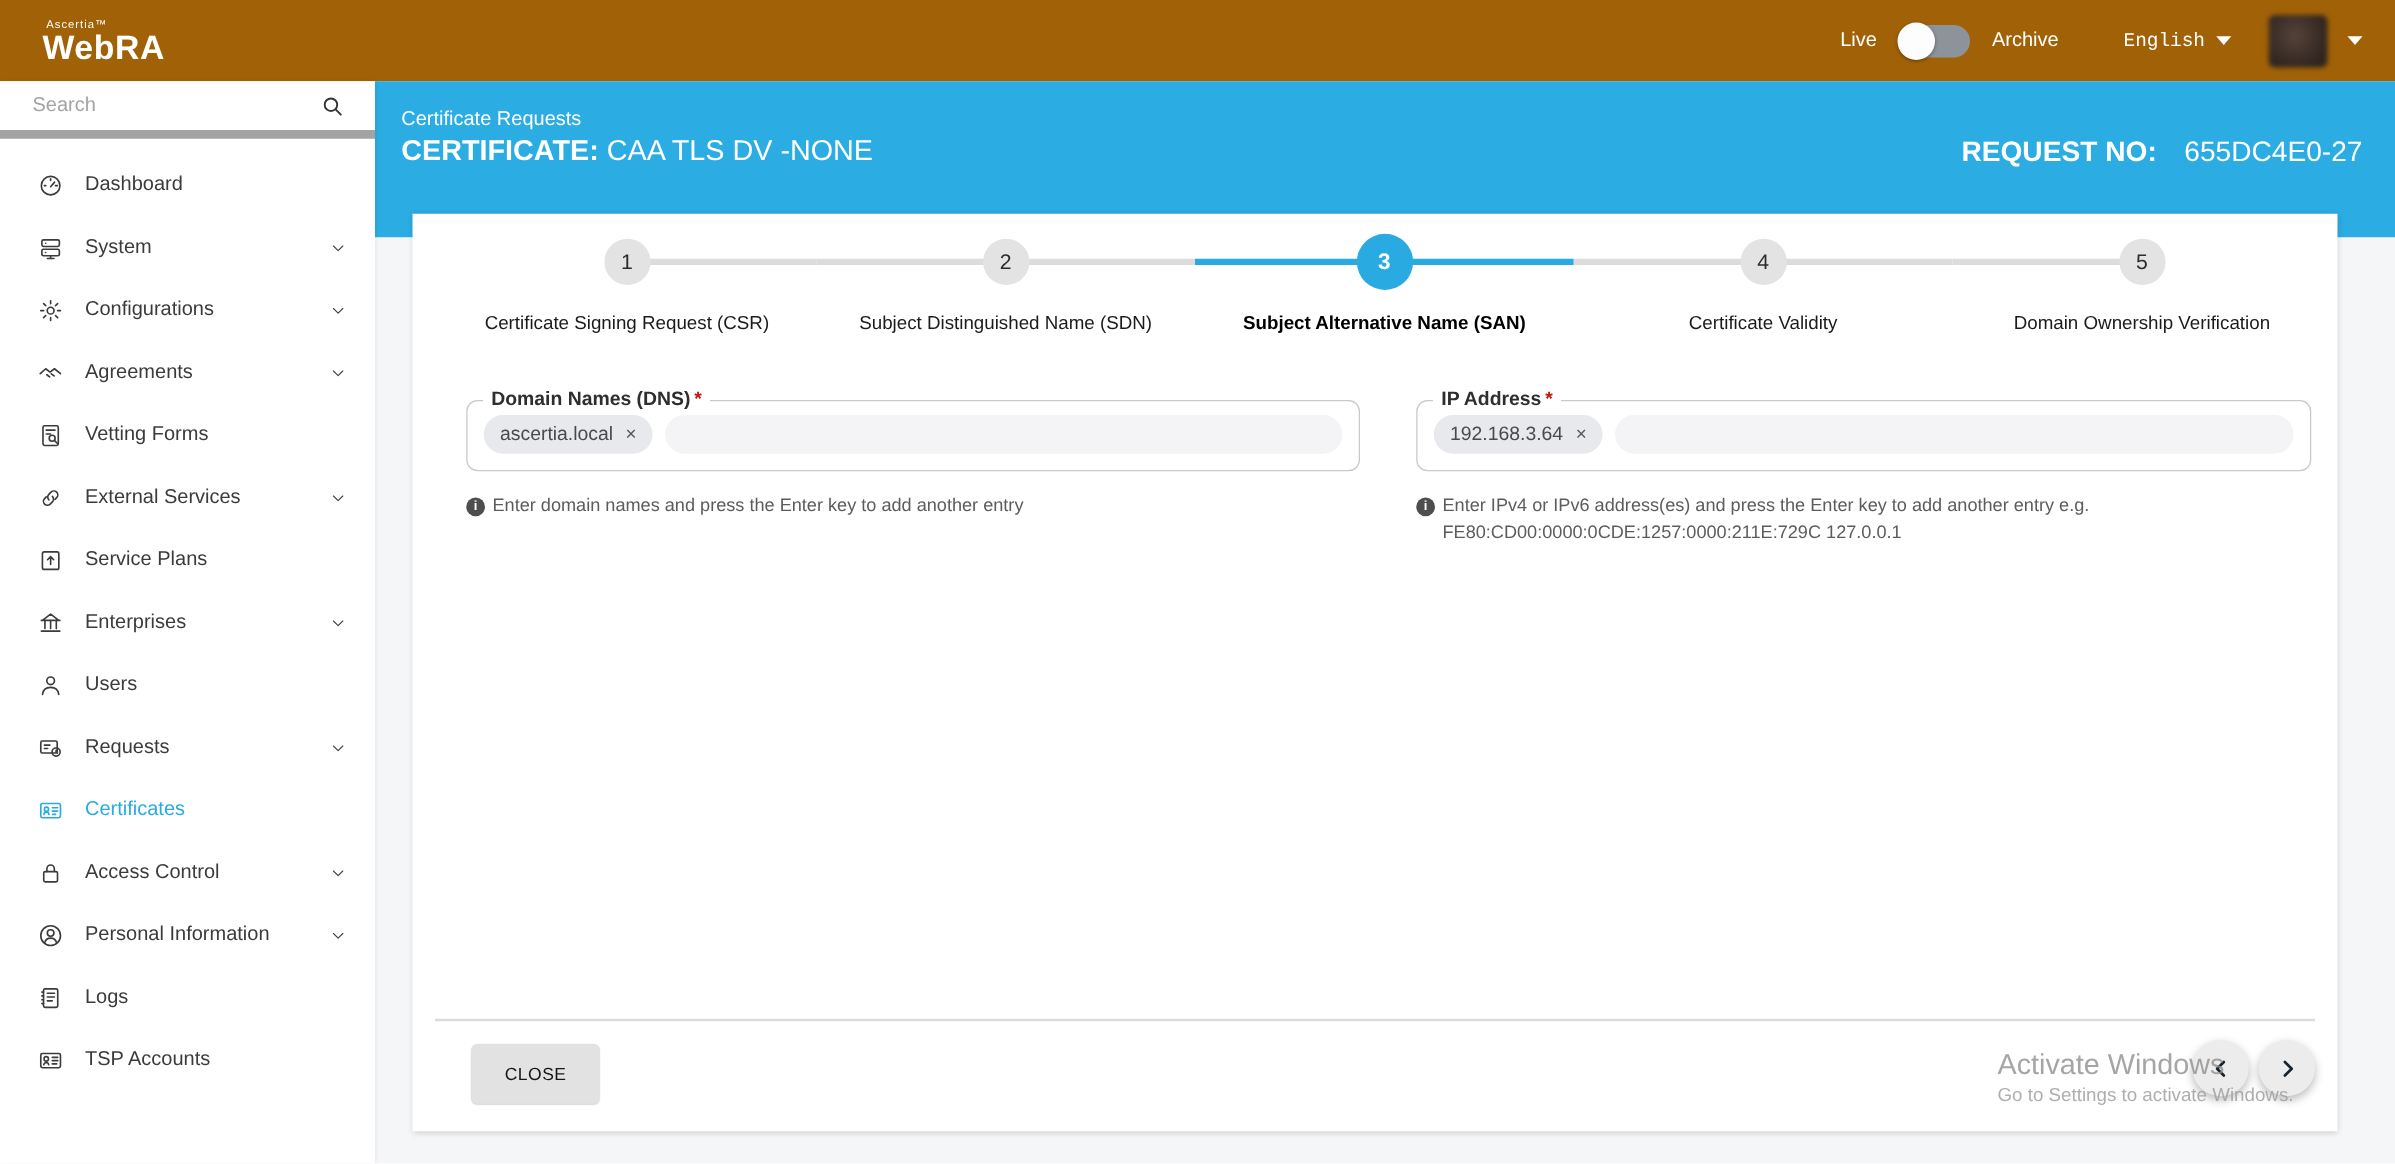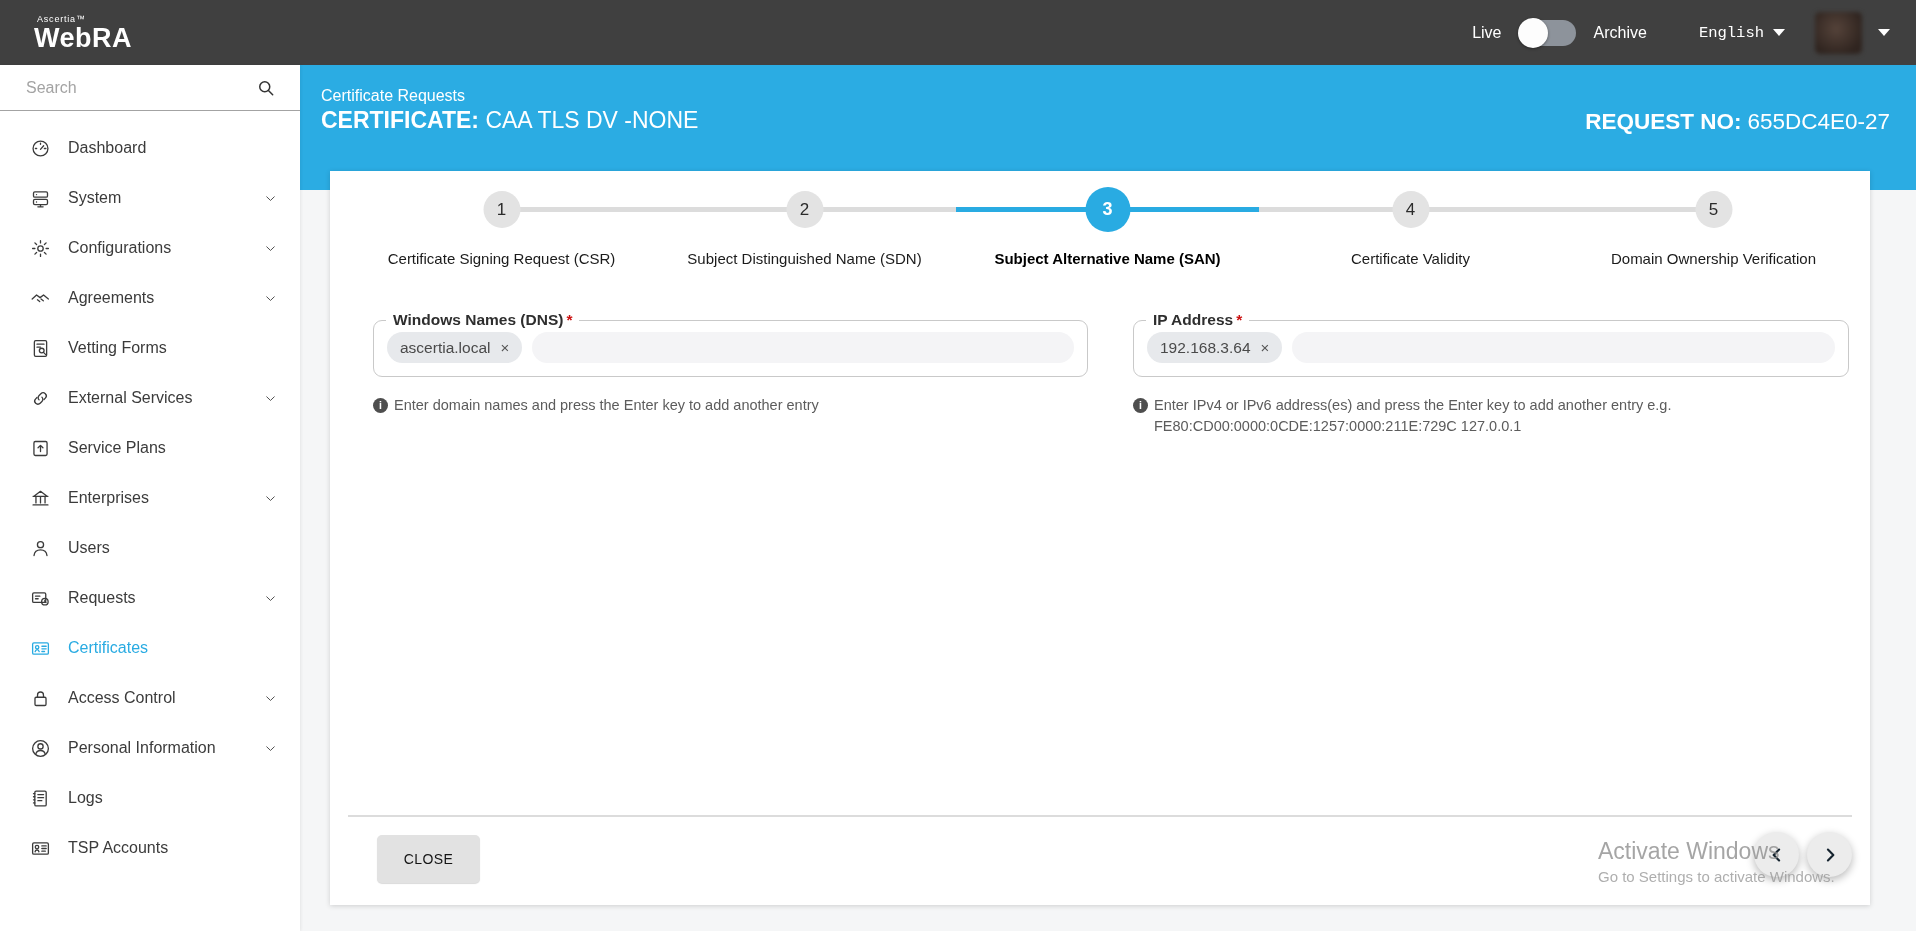--- a/index.html
+++ b/index.html
@@ -4,21 +4,21 @@
 <style>
   * { margin:0; padding:0; box-sizing:border-box; }
   html,body { background:#ffffff; }
   .app{
     position:relative; width:1916px; height:931px; overflow:hidden;
     font-family:"Liberation Sans", sans-serif; background:#fff;
   }
   
   .navbar{
     position:absolute; left:0; top:0; width:1916px; height:65px;
-    background:#404040; display:flex; align-items:center; padding:0 26px 0 34px;
+    background:#a16207; display:flex; align-items:center; padding:0 26px 0 34px;
   }
   .brand{ display:flex; flex-direction:column; color:#fff; }
   .brand-small{ font-size:9px; letter-spacing:.8px; margin-left:3px; margin-bottom:1px; }
   .brand-main{ font-size:27px; font-weight:700; letter-spacing:.5px; line-height:1; }
   .nav-right{ margin-left:auto; display:flex; align-items:center; color:#fff; }
   .nav-label{ font-size:16px; }
   .toggle{ position:relative; width:56px; height:26px; border-radius:13px; background:#8d939b; margin:0 18px; cursor:pointer; }
   .toggle-knob{
     position:absolute; left:-2px; top:-2px; width:30px; height:30px; border-radius:50%;
     background:#fdfdfd; box-shadow:0 1px 3px rgba(0,0,0,.4);
@@ -30,39 +30,39 @@
     width:47px; height:42px; border-radius:5px; margin-left:30px;
     background:radial-gradient(circle at 45% 40%, #55433a, #2f241f 75%);
     filter:blur(2px);
   }
   .avatar-caret{ margin-left:16px; }
   
   .sidebar{
     position:absolute; left:0; top:65px; width:300px; height:866px; background:#fff;
     box-shadow:1px 0 3px rgba(0,0,0,.07); z-index:2;
   }
-  .search-box{ height:46px; border-bottom:1px solid #a3a3a3; display:flex; align-items:center; padding:0 24px 0 26px; }
+  .search-box{ height:46px; border-bottom:7px solid #a3a3a3; display:flex; align-items:center; padding:0 24px 0 26px; }
   .search-box input{ flex:1; border:none; outline:none; font-size:16px; color:#444; font-family:"Liberation Sans",sans-serif; }
   .search-box input::placeholder{ color:#a3a3a3; }
   .search-box .ic{ width:20px; height:20px; color:#333; }
   .menu{ padding-top:12px; }
   .menu-item{
     position:relative; height:50px; display:flex; align-items:center; gap:17px;
     padding-left:30px; font-size:16px; color:#3b3b3b; cursor:pointer;
   }
   .menu-item .ic{ width:21px; height:21px; flex:0 0 21px; }
   .menu-item .chev{ position:absolute; right:22px; width:15px; height:15px; color:#454545; }
   .menu-item.active{ color:#29ABE2; }
   
   .cyan-band{ position:absolute; left:300px; top:65px; width:1616px; height:125px; background:#2BACE3; color:#fff; }
   .breadcrumb{ position:absolute; left:21px; top:22px; font-size:16px; }
   .page-title{ position:absolute; left:21px; top:42px; font-size:23px; }
   .page-title b{ font-weight:700; }
   .request-no{ position:absolute; right:26px; top:44px; font-size:22.5px; white-space:nowrap; }
-  .request-no b{ font-weight:700; margin-right:6px; }
+  .request-no b{ font-weight:700; margin-right:22px; }
   
   .content-bg{ position:absolute; left:300px; top:190px; right:0; bottom:0; background:#f5f6f7; }
   .card{
     position:absolute; left:330px; top:171px; width:1540px; height:734px; background:#fff;
     box-shadow:0 1px 5px rgba(0,0,0,.16); z-index:1;
   }
   
   .stepper{ position:absolute; left:20px; top:17px; width:1515px; display:flex; }
   .step{ flex:1; position:relative; height:100px; cursor:pointer; }
   .step .line{ position:absolute; top:19px; height:5px; background:#dcdcdc; }
@@ -339,21 +339,21 @@
           <span class="step-label">Certificate Validity</span>
         </div>
         <div class="step last">
           <span class="line l"></span>
           <span class="dot">5</span>
           <span class="step-label">Domain Ownership Verification</span>
         </div>
       </div>
 
     <fieldset class="fs fs-dns">
-      <legend><span>Windows Names (DNS)</span><span class="req">*</span></legend>
+      <legend><span>Domain Names (DNS)</span><span class="req">*</span></legend>
       <div class="fs-row">
         <span class="tag">
           <span>ascertia.local</span>
           <span class="x">×</span>
         </span>
         <div class="tag-input"></div>
       </div>
     </fieldset>
     <div class="helper helper-dns">
       <i class="info-i">i</i>

